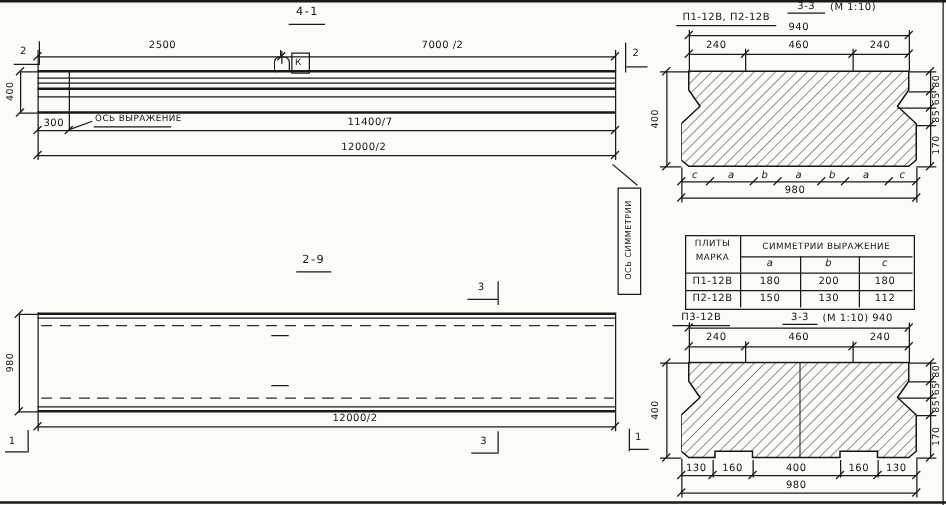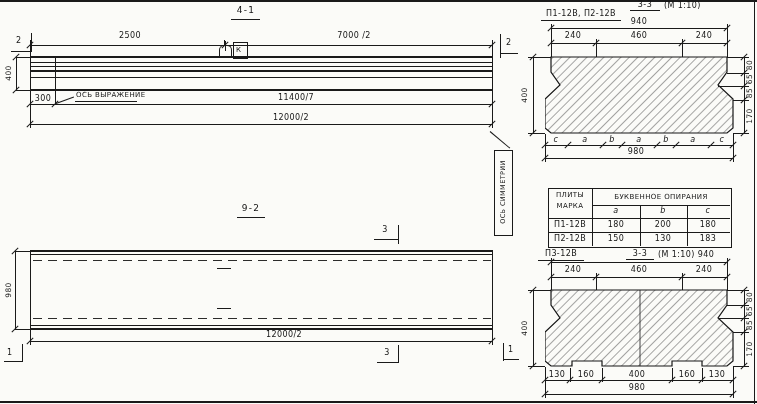--- a/index.html
+++ b/index.html
@@ -94,21 +94,21 @@
       <i class="tk" style="left:492px;top:124px"></i>
     <div class="t ct" style="left:291px;top:113px">12000/2</div>
 
     <div class="ln" style="left:490px;top:131px;width:26px;transform:rotate(40deg)"></div>
   </div>
 
   <div class="bx" style="left:494px;top:150px;width:17px;height:84px"></div>
   <div class="vt" style="left:503px;top:192px;font-size:6.5px">ОСЬ СИММЕТРИИ</div>
 
   <div>
-    <div class="t tt ct" style="left:251px;top:204px">9-2</div>
+    <div class="t tt ct" style="left:251px;top:204px">2-9</div>
     <div class="hl" style="left:237px;top:217px;width:28px"></div>
 
     <div class="t ct" style="left:385px;top:225px">3</div>
     <div class="hl" style="left:374px;top:239px;width:24px"></div>
     <div class="vl" style="left:398px;top:225px;height:19px"></div>
 
     <div class="hl" style="left:30px;top:250px;width:462px;height:2px"></div>
     <div class="hl" style="left:30px;top:254px;width:462px"></div>
     <div class="dsh" style="left:33px;top:260px;width:458px"></div>
     <div class="dsh" style="left:33px;top:318px;width:458px"></div>
@@ -232,36 +232,36 @@
     <div class="bx" style="left:548px;top:188px;width:182px;height:58px"></div>
     <div class="vl" style="left:592px;top:188px;height:58px"></div>
     <div class="vl" style="left:640px;top:205px;height:41px"></div>
     <div class="vl" style="left:687px;top:205px;height:41px"></div>
     <div class="hl" style="left:592px;top:205px;width:138px"></div>
     <div class="hl" style="left:548px;top:218px;width:182px"></div>
     <div class="hl" style="left:548px;top:232px;width:182px"></div>
 
     <div class="t sm ct" style="left:570px;top:191px">ПЛИТЫ</div>
     <div class="t sm ct" style="left:570px;top:202px">МАРКА</div>
-    <div class="t sm ct" style="left:661px;top:193px">БУКВЕННОЕ  ОПИРАНИЯ</div>
+    <div class="t sm ct" style="left:661px;top:193px">СИММЕТРИИ  ВЫРАЖЕНИЕ</div>
     <div class="t it ct" style="left:616px;top:206px">a</div>
     <div class="t it ct" style="left:663px;top:206px">b</div>
     <div class="t it ct" style="left:708px;top:206px">c</div>
 
     <div>
       <div class="t ct" style="left:570px;top:220px">П1-12В</div>
       <div class="t ct" style="left:616px;top:220px">180</div>
       <div class="t ct" style="left:663px;top:220px">200</div>
       <div class="t ct" style="left:708px;top:220px">180</div>
     </div>
     <div>
       <div class="t ct" style="left:570px;top:234px">П2-12В</div>
       <div class="t ct" style="left:616px;top:234px">150</div>
       <div class="t ct" style="left:663px;top:234px">130</div>
-      <div class="t ct" style="left:708px;top:234px">183</div>
+      <div class="t ct" style="left:708px;top:234px">112</div>
     </div>
   </div>
 
   <div>
     <div class="t ct" style="left:561px;top:249px">П3-12В</div>
     <div class="hl" style="left:538px;top:260px;width:46px"></div>
     <div class="t ct" style="left:640px;top:249px">3-3</div>
     <div class="hl" style="left:626px;top:259px;width:28px"></div>
     <div class="t" style="left:658px;top:250px">(М 1:10)</div>
     <div class="t ct" style="left:706px;top:250px">940</div>

